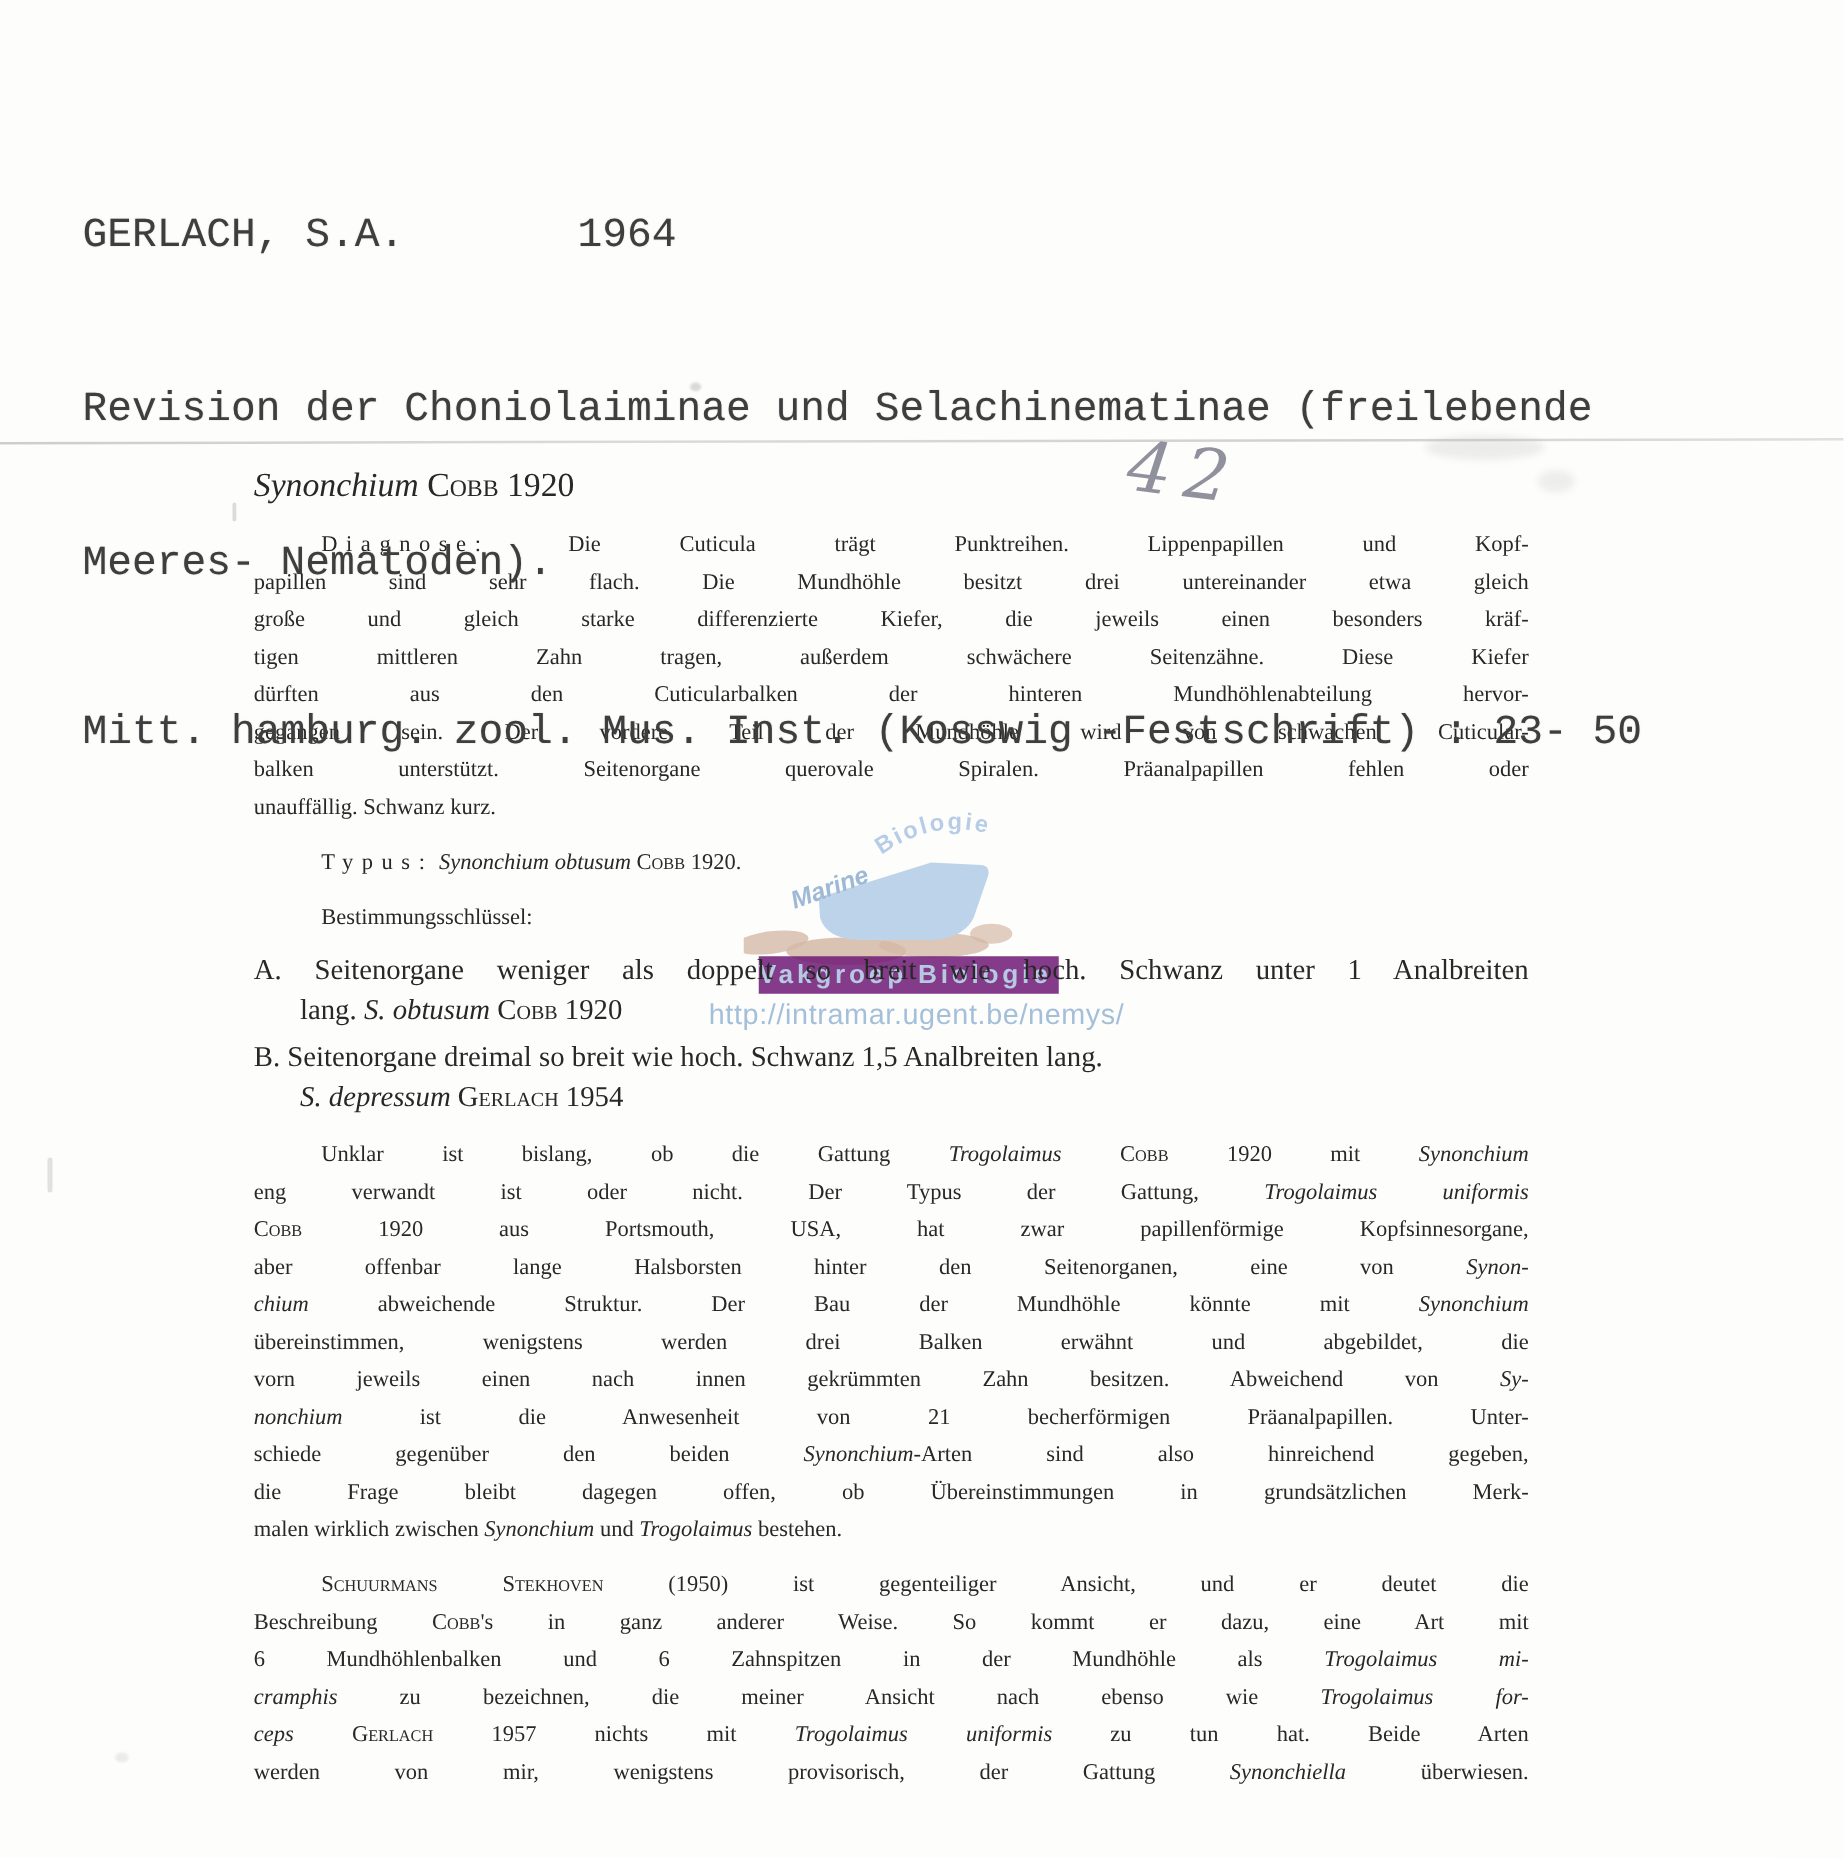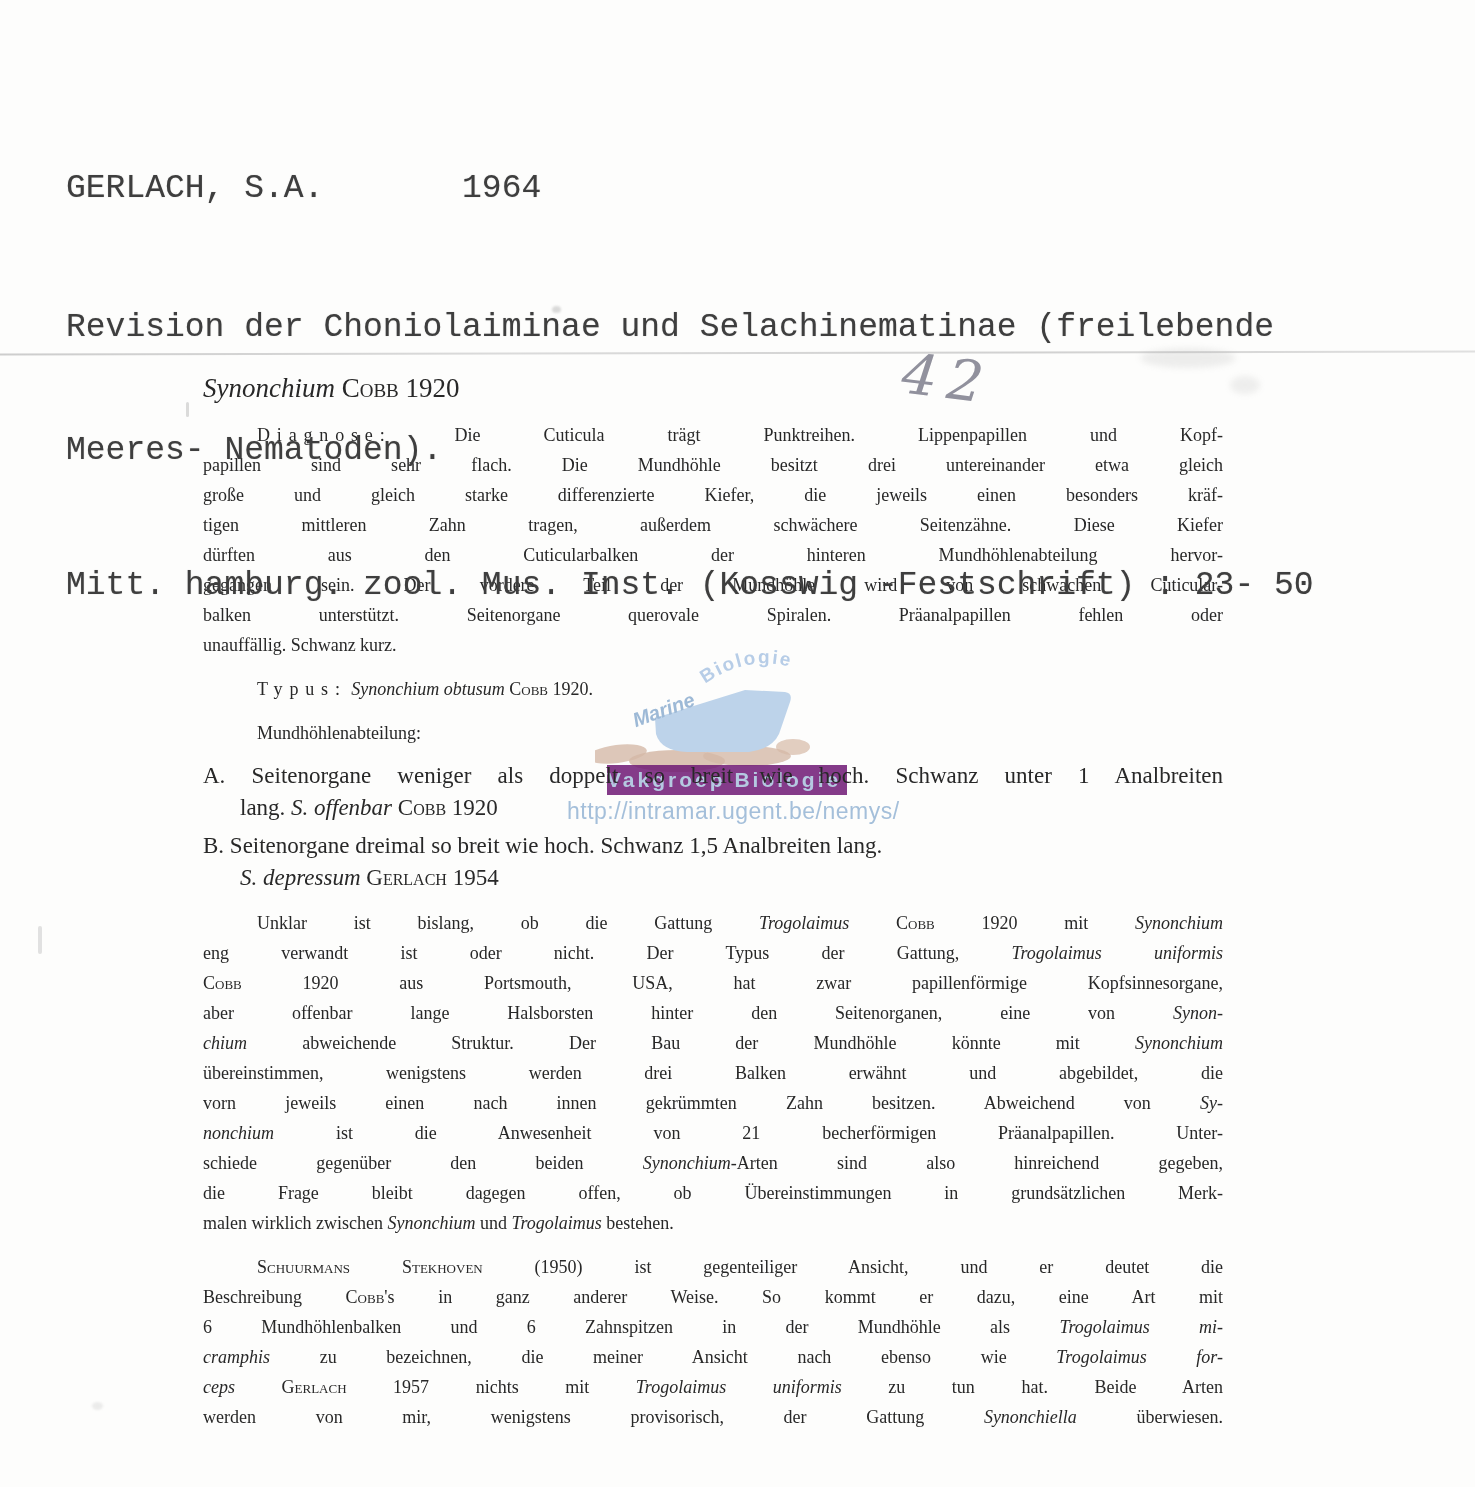--- a/index.html
+++ b/index.html
@@ -105,25 +105,25 @@
           <div class="ln j"><span>tigen mittleren Zahn tragen, außerdem schwächere Seitenzähne. Diese Kiefer</span></div>
           <div class="ln j"><span>dürften aus den Cuticularbalken der hinteren Mundhöhlenabteilung hervor-</span></div>
           <div class="ln j"><span>gegangen sein. Der vordere Teil der Mundhöhle wird von schwachen Cuticular-</span></div>
           <div class="ln j"><span>balken unterstützt. Seitenorgane querovale Spiralen. Präanalpapillen fehlen oder</span></div>
           <div class="ln"><span>unauffällig. Schwanz kurz.</span></div>
         </div>
         <div class="block body mt14">
           <div class="ln ind"><span class="s-ls">Typus:</span><span>  </span><span class="s-i">Synonchium obtusum</span><span> </span><span class="s-sc">Cobb</span><span>  1920.</span></div>
         </div>
         <div class="block body mt14">
-          <div class="ln ind"><span>Mundhöhlenabteilung:</span></div>
+          <div class="ln ind"><span>Bestimmungsschlüssel:</span></div>
         </div>
         <div class="block key mt12">
           <div class="ln j"><span>A. Seitenorgane weniger als doppelt so breit wie hoch. Schwanz unter 1 Analbreiten</span></div>
-          <div class="ln hang"><span>lang. </span><span class="s-i">S. offenbar</span><span> </span><span class="s-sc">Cobb</span><span> 1920</span></div>
+          <div class="ln hang"><span>lang. </span><span class="s-i">S. obtusum</span><span> </span><span class="s-sc">Cobb</span><span> 1920</span></div>
         </div>
         <div class="block key mt6">
           <div class="ln"><span>B. Seitenorgane dreimal so breit wie hoch. Schwanz 1,5 Analbreiten lang.</span></div>
           <div class="ln hang"><span class="s-i">S. depressum</span><span> </span><span class="s-sc">Gerlach</span><span> 1954</span></div>
         </div>
         <div class="block body mt14">
           <div class="ln j ind"><span>Unklar ist bislang, ob die Gattung </span><span class="s-i">Trogolaimus</span><span> </span><span class="s-sc">Cobb</span><span> 1920 mit </span><span class="s-i">Synonchium</span></div>
           <div class="ln j"><span>eng verwandt ist oder nicht. Der Typus der Gattung, </span><span class="s-i">Trogolaimus uniformis</span></div>
           <div class="ln j"><span class="s-sc">Cobb</span><span> 1920 aus Portsmouth, USA, hat zwar papillenförmige Kopfsinnesorgane,</span></div>
           <div class="ln j"><span>aber offenbar lange Halsborsten hinter den Seitenorganen, eine von </span><span class="s-i">Synon-</span></div>

